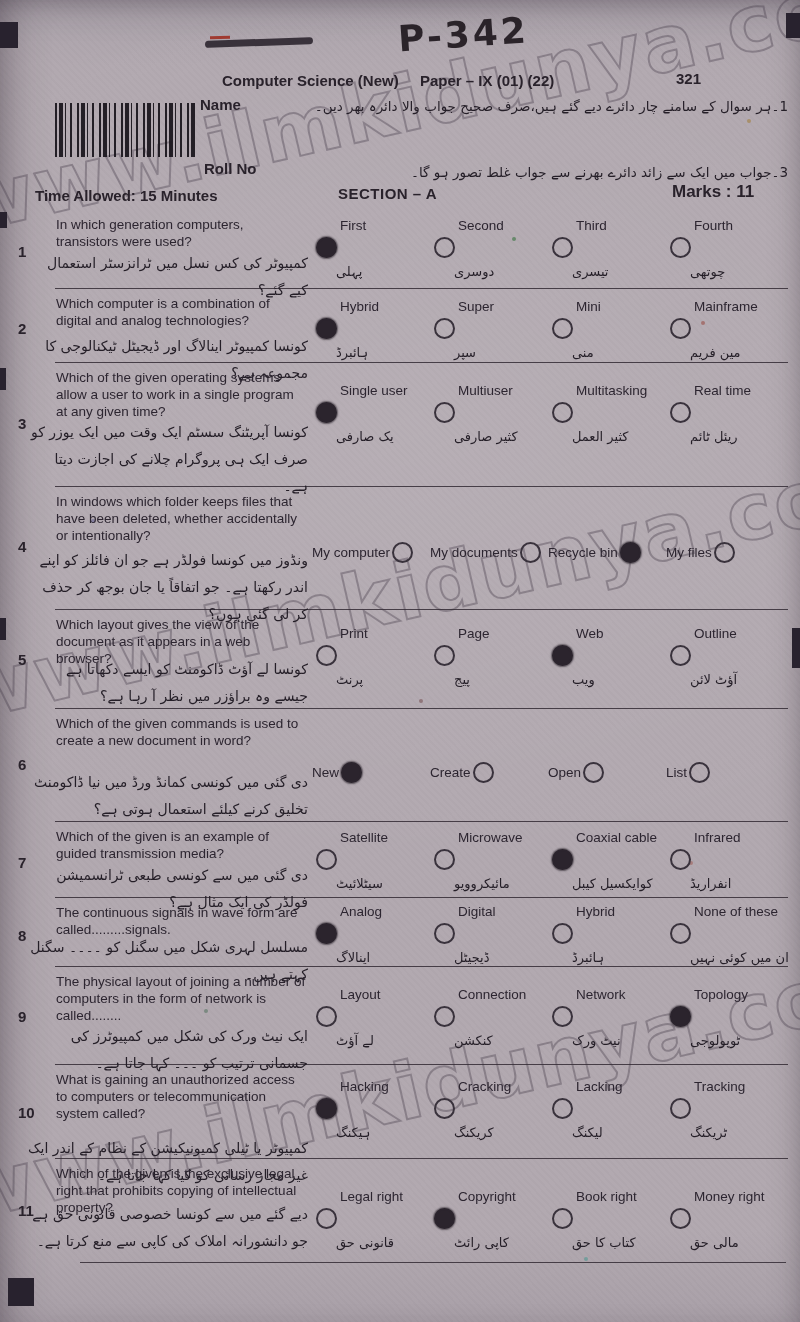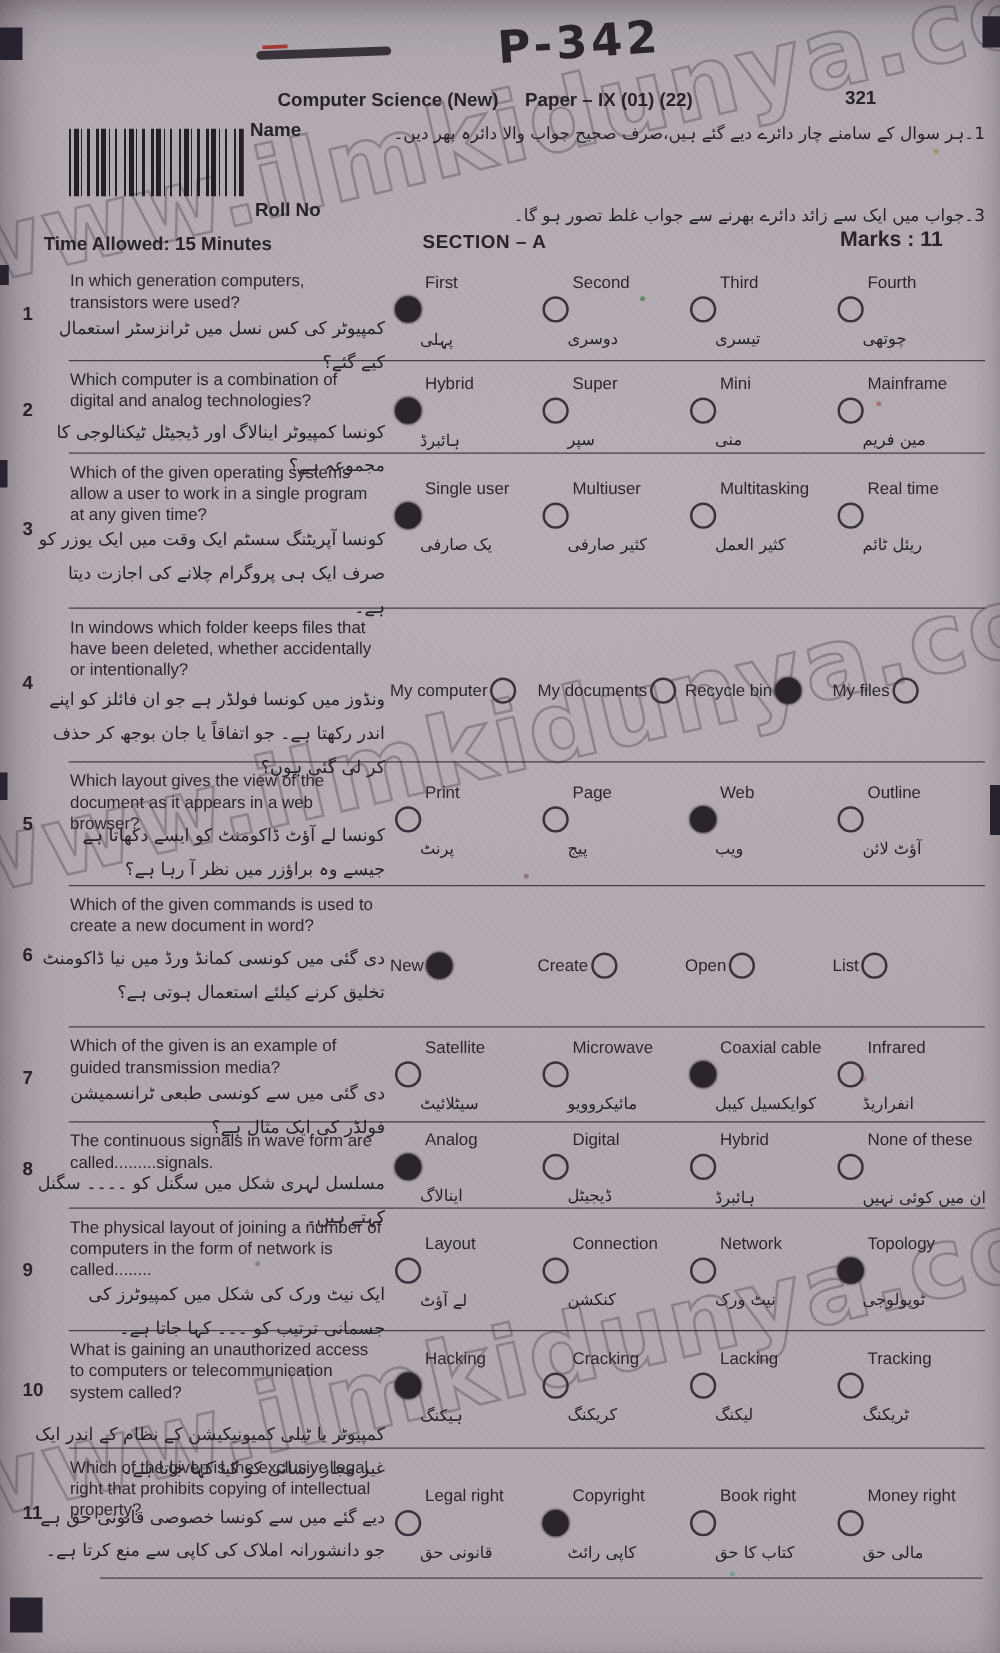--- a/index.html
+++ b/index.html
@@ -89,21 +89,21 @@
   .opt .en{position:absolute;left:28px;top:0;font-size:13.5px;white-space:nowrap;color:#2c2530;}
   .circle{position:absolute;left:4px;top:19px;width:21px;height:21px;border:2px solid #39323c;border-radius:50%;background:transparent;box-sizing:border-box;}
   .circle.filled{background:#2b242d;border-color:#2b242d;box-shadow:0 0 1.5px 1px rgba(43,36,45,.6);}
   .opt .ur{position:absolute;left:24px;top:46px;direction:rtl;font-size:13px;white-space:nowrap;color:#241e27;font-family:"DejaVu Sans", sans-serif;}
   
   .q1 .qtext-ur{top:40px;} .q1 .opts{top:8px;}
   .q2 .qtext-ur{top:44px;} .q2 .opts{top:10px;}
   .q3 .qtext-ur{top:56px;} .q3 .opts{top:20px;}
   .q4 .qtext-ur{top:60px;} .q4 .opts{top:52px;}
   .q5 .qtext-ur{top:46px;} .q5 .opts{top:16px;}
-  .q6 .qtext-ur{top:45px;} .q6 .opts{top:50px;}
+  .q6 .qtext-ur{top:60px;} .q6 .opts{top:50px;}
   .q7 .qtext-ur{top:40px;} .q7 .opts{top:8px;}
   .q8 .qtext-ur{top:36px;} .q8 .opts{top:6px;}
   .q9 .qtext-ur{top:56px;} .q9 .opts{top:20px;}
   .q10 .qtext-ur{top:70px;} .q10 .opts{top:14px;}
   .q11 .qtext-ur{top:42px;} .q11 .opts{top:10px;margin-top:20px;}
   
   .row.inline .opt{height:26px;display:flex;align-items:center;}
   .row.inline .circle{position:static;margin:0 7px 0 2px;flex:0 0 auto;}
   .row.inline .en{position:static;white-space:nowrap;}
 </style>

